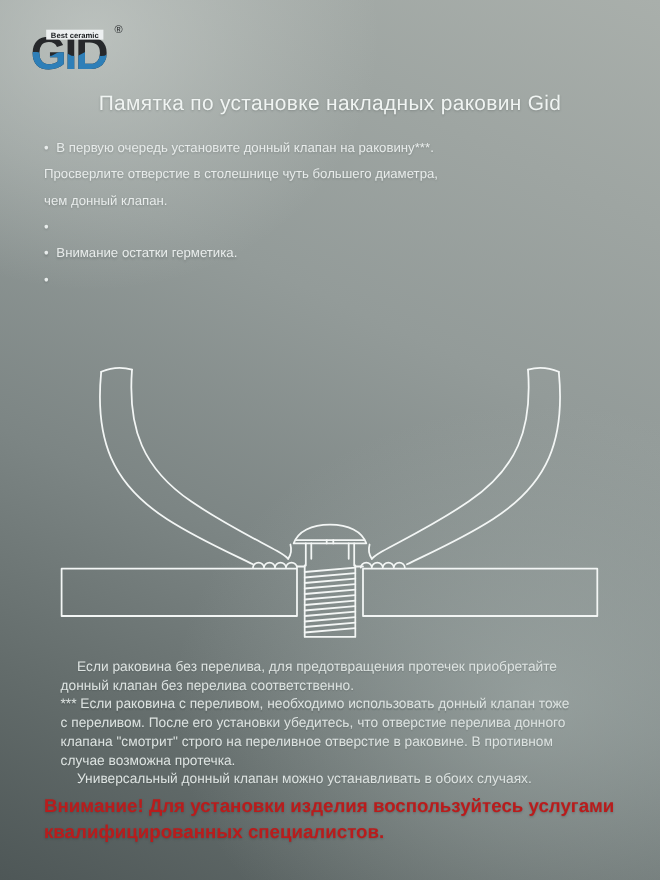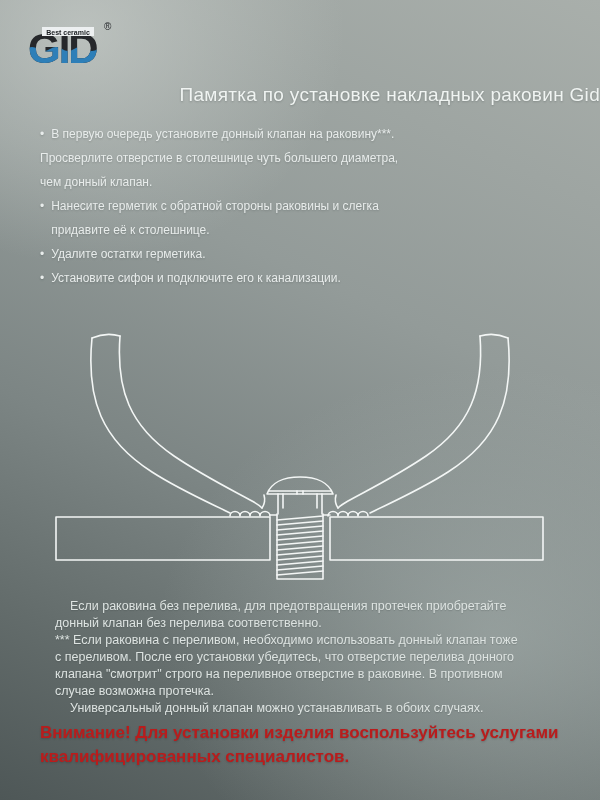--- a/index.html
+++ b/index.html
@@ -14,21 +14,21 @@
       linear-gradient(205deg, #a9afab 0%, #939b99 38%, #7c8584 62%, #636c6b 82%, #4e5757 100%);
   }
   .abs { position: absolute; }
 
   
   #logo { left: 26px; top: 18px; width: 92px; height: 54px; }
 
   
   #title {
     left: 0; top: 84px; width: 600px;
-    text-align: right;
+    text-align: center;
     font-size: 19px; letter-spacing: 0.3px;
     color: #f0f4f2;
     text-shadow: 0 1px 2px rgba(40,48,48,0.25);
   }
 
   
   #instructions {
     left: 40px; top: 122px; width: 532px;
     font-size: 12px; line-height: 24px;
     color: #e8eceb;
@@ -84,30 +84,27 @@
 <div id="title" class="abs">Памятка по установке накладных раковин Gid</div>
 
 <div id="instructions" class="abs">
   <p>
     <span class="blt-inline">•</span><span class="pre">В первую очередь установите донный клапан на раковину***.
 Просверлите отверстие в столешнице чуть большего диаметра,
 чем донный клапан.</span>
   </p>
   <p class="item-flex">
     <span class="blt">•</span>
-    <span class="pre">Нанесите герметик с обратной стороны раковины и слегка
-придавите её к столешнице.</span>
   </p>
   <p class="item-flex">
     <span class="blt">•</span>
-    <span class="pre">Удалите остатки герметика.</span>
+    <span class="pre">Внимание остатки герметика.</span>
   </p>
   <p class="item-flex">
     <span class="blt">•</span>
-    <span class="pre">Установите сифон и подключите его к канализации.</span>
   </p>
 </div>
 
 <div id="diagram" class="abs">
   <svg viewBox="0 0 520 260" fill="none" stroke="#f3f6f5" stroke-width="1.6" stroke-linecap="round" stroke-linejoin="round">
 
     <path d="M 52,8 C 46,70 62,110 112,142 C 140,160 172,174 190,183"></path>
     <path d="M 80,6 C 76,60 90,96 134,126 C 165,147 196,162 212,171 Q 219,175 222,178"></path>
     <path d="M 52,8 Q 66,2 80,6"></path>
 

